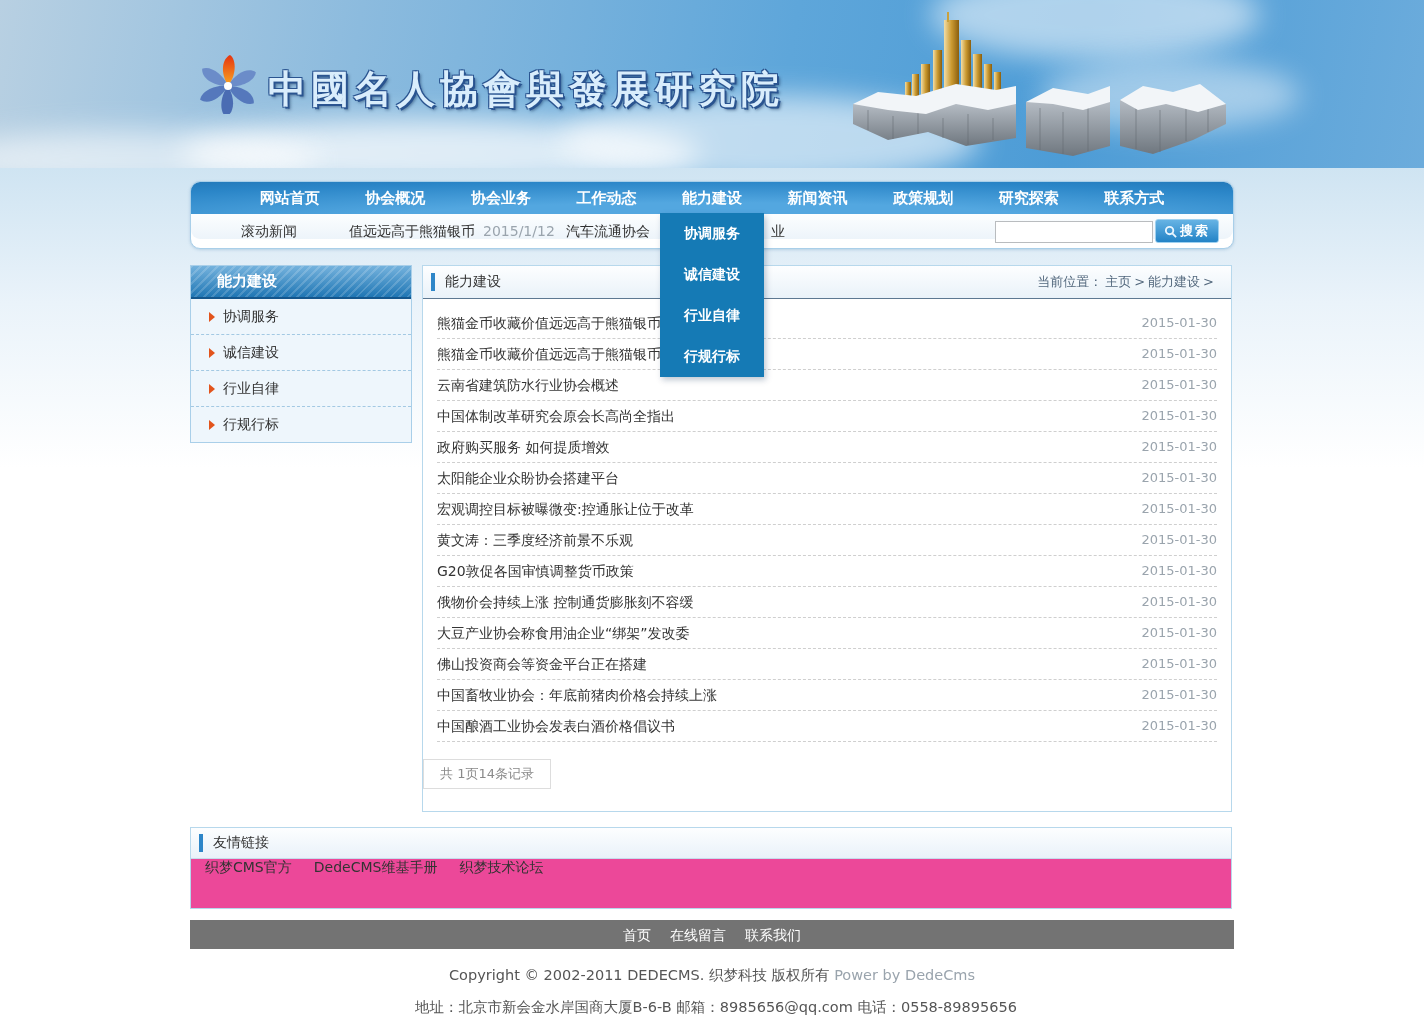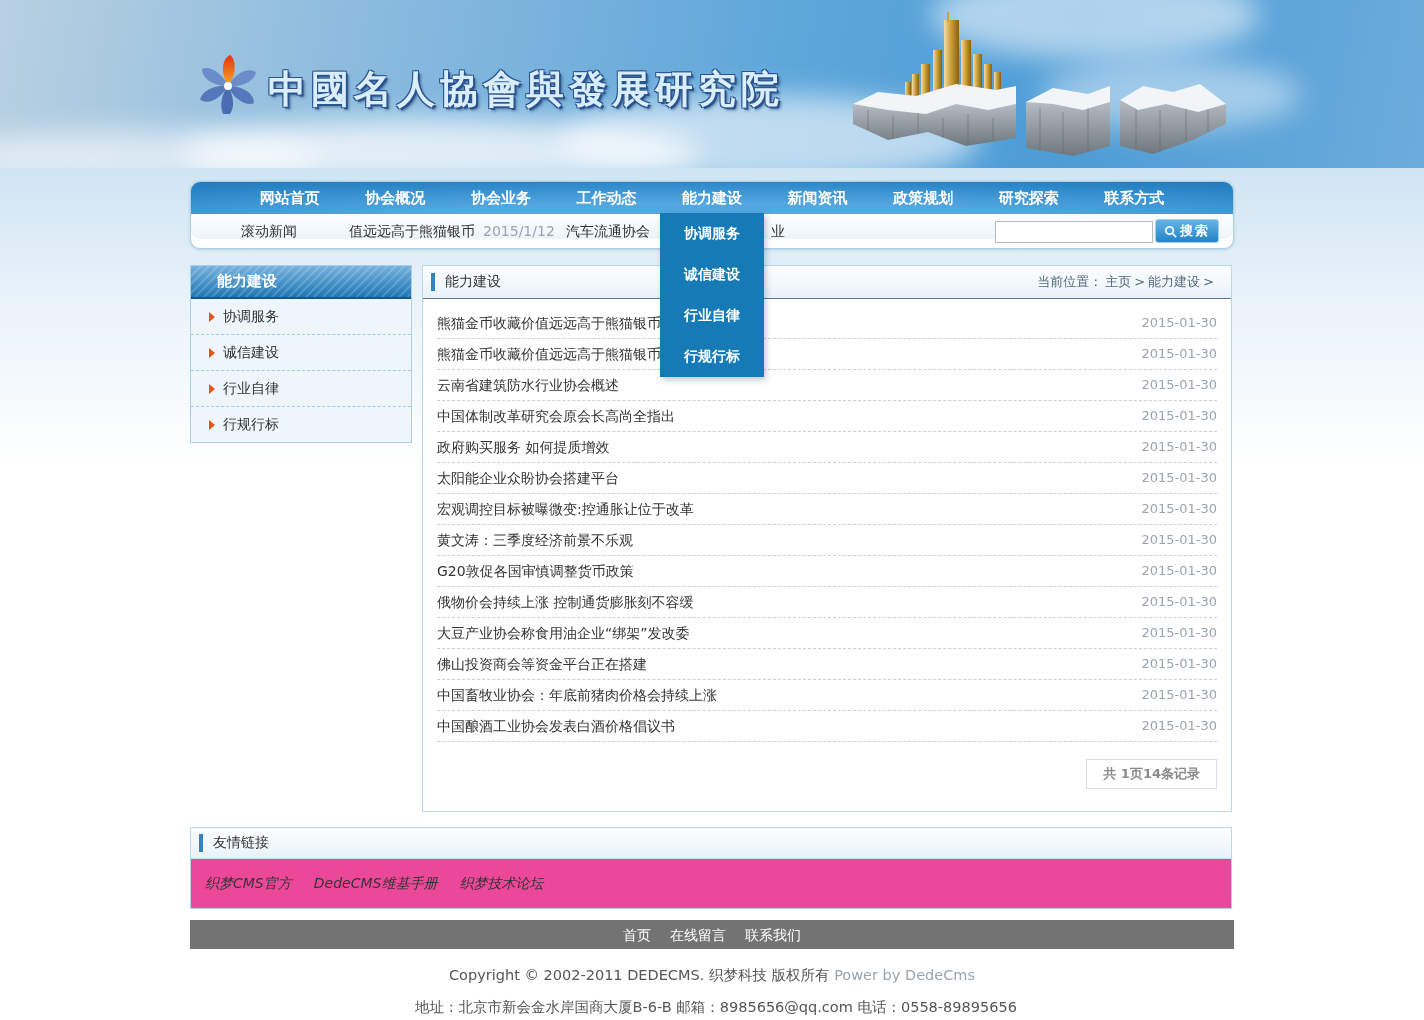--- a/index.html
+++ b/index.html
@@ -73,29 +73,29 @@
   .vbar{width:4px;height:18px;background:#2e86c8;margin:0 10px 0 8px;}
   .main-title{font-size:14px;color:#333;}
   .breadcrumb{margin-left:auto;padding-right:14px;font-size:13px;color:#53687d;}
   .breadcrumb a{color:#53687d;text-decoration:none;cursor:pointer;}
   .breadcrumb span{margin:0 3px;}
   .article-list{padding:9px 14px 0 14px;}
   .article-row{height:30px;line-height:30px;border-bottom:1px dashed #cfcfcf;
     display:flex;justify-content:space-between;align-items:center;}
   .article-title{font-size:14px;color:#333;text-decoration:none;cursor:pointer;white-space:nowrap;}
   .article-date{font-size:13px;color:#9aa4ad;}
-  .pager{margin:17px 14px 8px 0;text-align:right;font-weight:bold;}
+  .pager{margin:17px 14px 8px 0;}
   .pager-box{display:inline-block;border:1px solid #ddd;padding:5px 16px;font-size:13px;color:#8a8a8a;background:#fff;}
   
   .links{position:absolute;left:190px;top:827px;width:1042px;z-index:2;
     border:1px solid #b7d8ec;background:#ec4899;box-sizing:border-box;}
   .links-header{height:30px;display:flex;align-items:center;
     background:linear-gradient(#fdfeff,#e9f2f9);border-bottom:1px solid #c6dcec;}
   .links-title{font-size:14px;color:#333;}
-  .links-row{height:49px;display:flex;align-items:center;padding-left:14px;font-style:italic;}
+  .links-row{height:49px;display:flex;align-items:flex-start;padding-left:14px;}
   .link-item{font-size:14px;color:#333;text-decoration:none;margin-right:22px;cursor:pointer;}
   
   .footer-bar{position:absolute;left:190px;top:920px;width:1044px;height:29px;z-index:2;
     background:#737373;text-align:center;line-height:29px;}
   .footer-nav-item{color:#fff;font-size:14px;text-decoration:none;margin:0 7px;cursor:pointer;}
   .copyright{position:absolute;left:0;top:966px;width:1424px;text-align:center;
     font-size:14.5px;color:#555;z-index:2;}
   .powered{color:#9aa4ad;}
   .address{position:absolute;left:4px;top:998px;width:1424px;text-align:center;
     font-size:14.5px;color:#555;z-index:2;}

